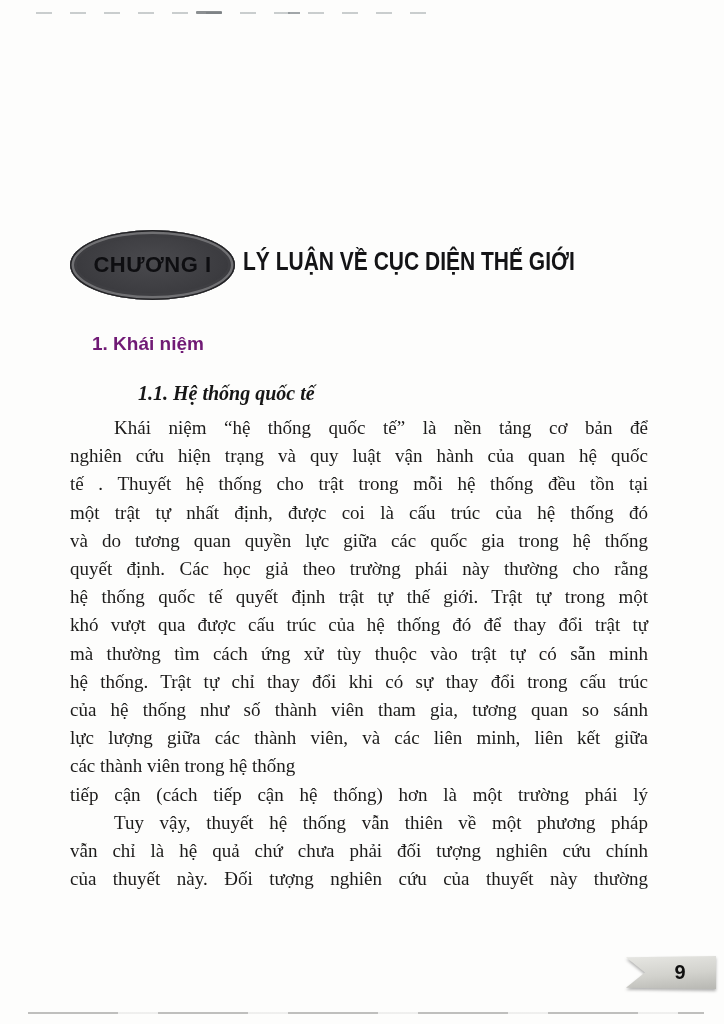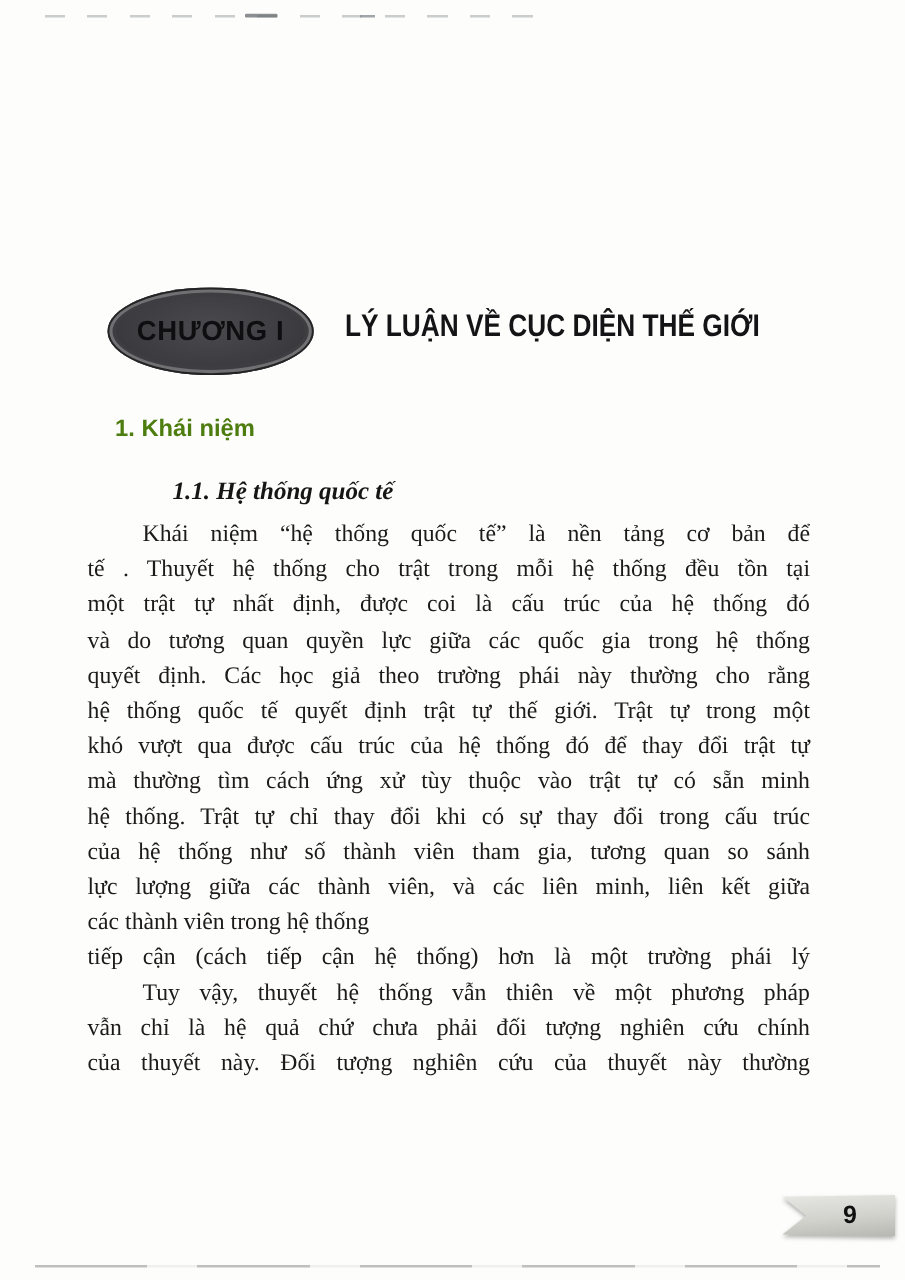--- a/index.html
+++ b/index.html
@@ -25,22 +25,22 @@
     position:absolute;top:12px;left:288px;width:12px;height:2px;
     background:#8a9094;opacity:.8;
   }
   .bottom-edge{
     position:absolute;top:1012px;left:28px;width:676px;height:2px;
     background:repeating-linear-gradient(90deg, rgba(140,140,138,.55) 0 90px, rgba(140,140,138,.12) 90px 130px);
   }
 
   
   .chapter-header{
-    position:absolute;top:230px;left:86px;
-    display:flex;align-items:center;gap:25px;
+    position:absolute;top:230px;left:70px;
+    display:flex;align-items:center;gap:8px;
   }
   .badge{
     width:165px;height:70px;border-radius:50%;
     background:radial-gradient(ellipse at 50% 45%, #4a4a4e 0%, #3c3c40 60%, #2e2e32 100%);
     box-shadow:inset 0 0 0 1.5px #232326,
                inset 0 0 0 4px rgba(205,205,205,0.35),
                inset 0 0 0 7px rgba(62,62,66,1);
     display:flex;align-items:center;justify-content:center;
     flex:0 0 auto;
   }
@@ -54,21 +54,21 @@
     font-weight:700;font-size:25px;letter-spacing:0;
     color:#141416;white-space:nowrap;
     transform:scaleX(.84);transform-origin:left center;
     margin-top:-8px;
   }
 
   
   .section-heading{
     position:absolute;top:333px;left:92px;
     font-family:"Liberation Sans", sans-serif;
-    font-weight:700;font-size:19px;color:#4d7c0f;
+    font-weight:700;font-size:19px;color:#701a75;
   }
   .subsection-heading{
     position:absolute;top:382px;left:112px;
     font-family:"Liberation Serif", serif;
     font-weight:700;font-style:italic;font-size:20px;color:#161616;margin-left:26px;
   }
 
   
   .body-text{
     position:absolute;top:414px;left:70px;width:578px;
@@ -115,20 +115,21 @@
     </div>
     <div class="chapter-title">LÝ LUẬN VỀ CỤC DIỆN THẾ GIỚI</div>
   </div>
 
   <div class="section-heading">1. Khái niệm</div>
   <div class="subsection-heading">1.1. Hệ thống quốc tế</div>
 
   <div class="body-text">
     <div>
       <div class="bline first">Khái niệm “hệ thống quốc tế” là nền tảng cơ bản để</div>
+      <div class="bline">nghiên cứu hiện trạng và quy luật vận hành của quan hệ quốc</div>
       <div class="bline">tế . Thuyết hệ thống cho trật trong mỗi hệ thống đều tồn tại</div>
       <div class="bline">một trật tự nhất định, được coi là cấu trúc của hệ thống đó</div>
       <div class="bline">và do tương quan quyền lực giữa các quốc gia trong hệ thống</div>
       <div class="bline">quyết định. Các học giả theo trường phái này thường cho rằng</div>
       <div class="bline">hệ thống quốc tế quyết định trật tự thế giới. Trật tự trong một</div>
       <div class="bline">khó vượt qua được cấu trúc của hệ thống đó để thay đổi trật tự</div>
       <div class="bline">mà thường tìm cách ứng xử tùy thuộc vào trật tự có sẵn minh</div>
       <div class="bline">hệ thống. Trật tự chỉ thay đổi khi có sự thay đổi trong cấu trúc</div>
       <div class="bline">của hệ thống như số thành viên tham gia, tương quan so sánh</div>
       <div class="bline">lực lượng giữa các thành viên, và các liên minh, liên kết giữa</div>

